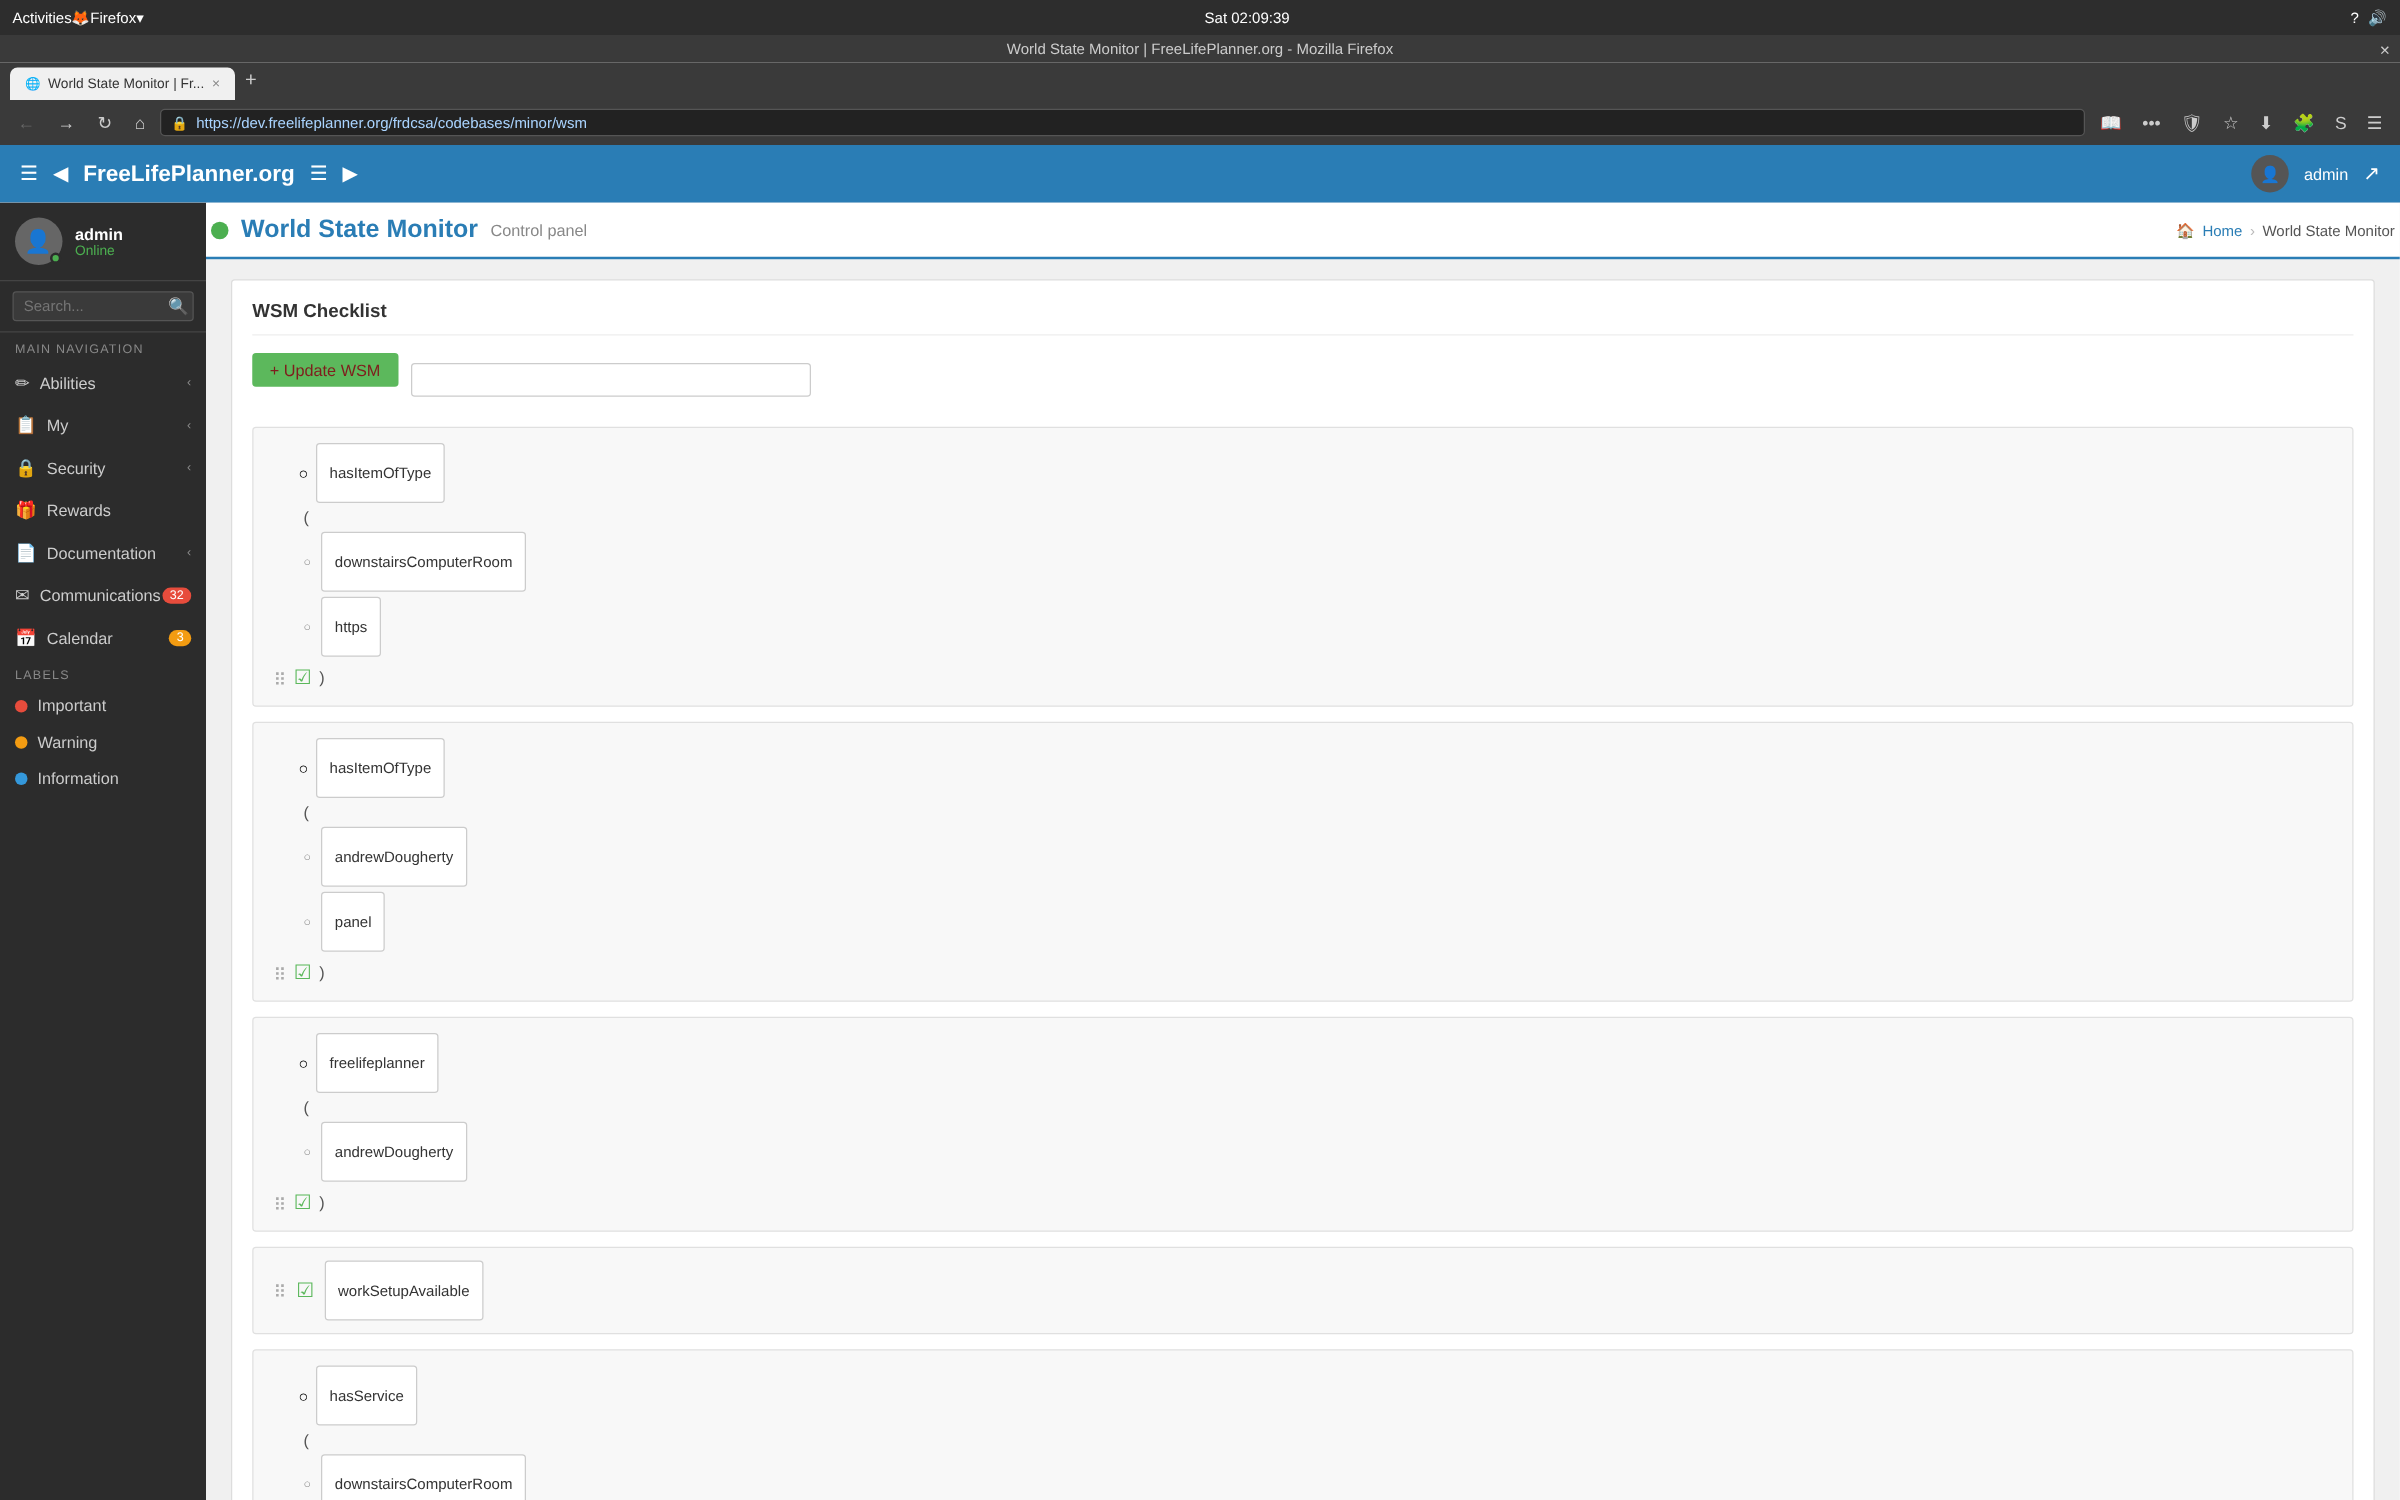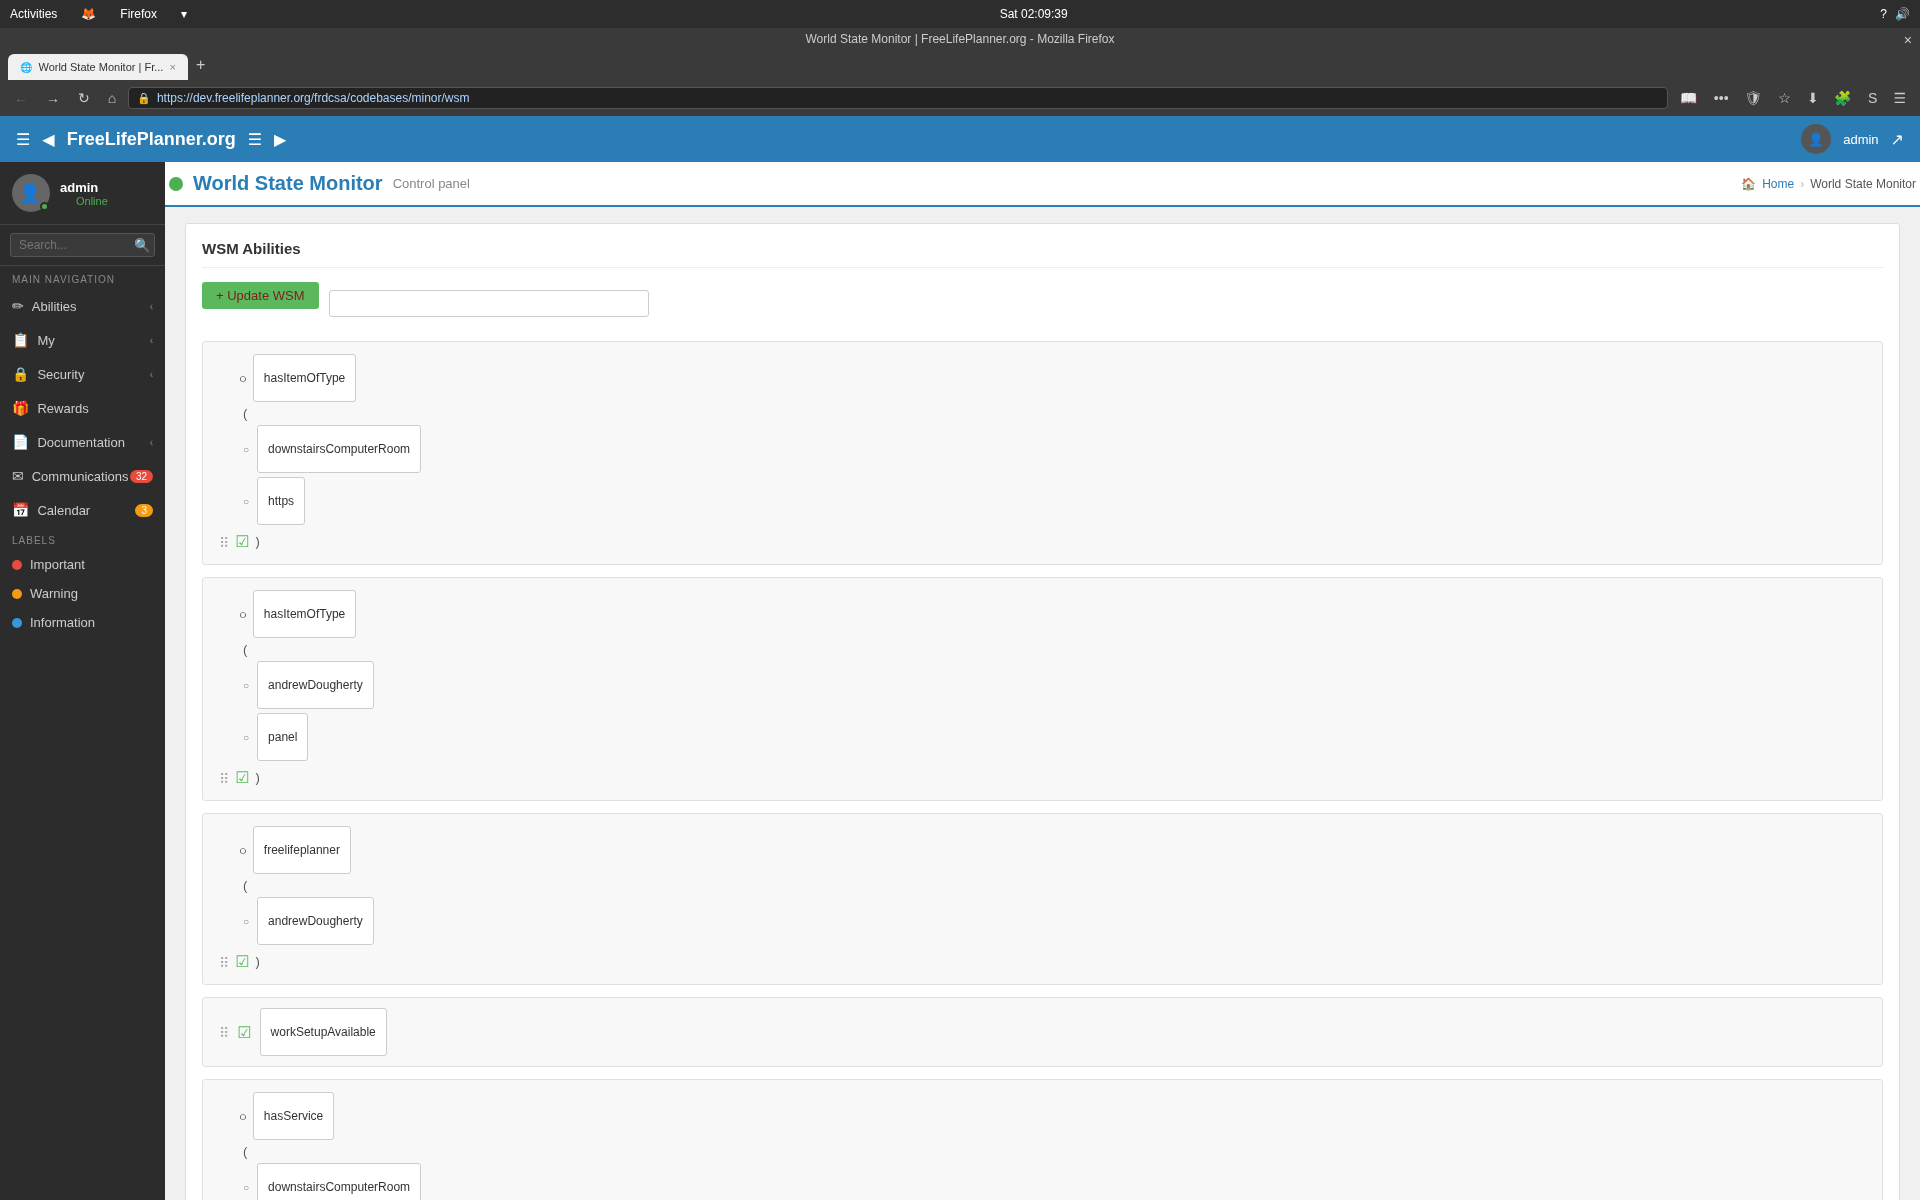--- a/index.html
+++ b/index.html
@@ -9,21 +9,21 @@
     .os-bar {
       background: #2d2d2d;
       color: #fff;
       display: flex;
       align-items: center;
       justify-content: space-between;
       height: 28px;
       padding: 0 10px;
       font-size: 12px;
     }
-    .os-bar-left { display: flex; align-items: center; gap: 24px; }
+    .os-bar-left { display: flex; align-items: center; gap: 0; }
     .os-bar-center { flex: 1; text-align: center; }
     .os-bar-right { display: flex; align-items: center; gap: 8px; }
     .browser-title-bar {
       background: #3a3a3a;
       color: #ccc;
       text-align: center;
       font-size: 12px;
       padding: 4px;
       position: relative;
     }
@@ -145,21 +145,21 @@
       position: absolute;
       bottom: 1px;
       right: 1px;
       width: 9px;
       height: 9px;
       border-radius: 50%;
       background: #4CAF50;
       border: 2px solid #2c2c2c;
     }
     .user-info .username { color: #fff; font-size: 13px; font-weight: bold; }
-    .user-info .status { color: #4CAF50; font-size: 11px; margin-left: 16px; }
+    .user-info .status { color: #4CAF50; font-size: 11px; }
 
     .sidebar-search {
       padding: 8px 10px;
       border-bottom: 1px solid #444;
     }
     .sidebar-search-input {
       background: #3a3a3a;
       border: 1px solid #555;
       color: #ccc;
       padding: 4px 28px 4px 8px;
@@ -504,21 +504,21 @@
         <div class="breadcrumb">
           <span>🏠</span>
           <a>Home</a>
           <span class="breadcrumb-sep">›</span>
           <span class="breadcrumb-current">World State Monitor</span>
         </div>
       </div>
 
       <div class="content-area">
         <div class="wsm-checklist-card">
-          <div class="wsm-checklist-title">WSM Abilities</div>
+          <div class="wsm-checklist-title">WSM Checklist</div>
 
           <div style="display:flex; align-items:center; gap:10px; margin-bottom:16px;">
             <button class="update-wsm-btn">+ Update WSM</button>
             <input type="text" style="border: 1px solid rgb(204, 204, 204); border-radius: 3px; padding: 5px 10px; width: 320px; font-size: 13px;">
           </div>
 
           <div class="checklist-container">
 
             <div class="checklist-group">
               <div style="display:flex; align-items:center; gap:6px; margin-bottom:4px;">

